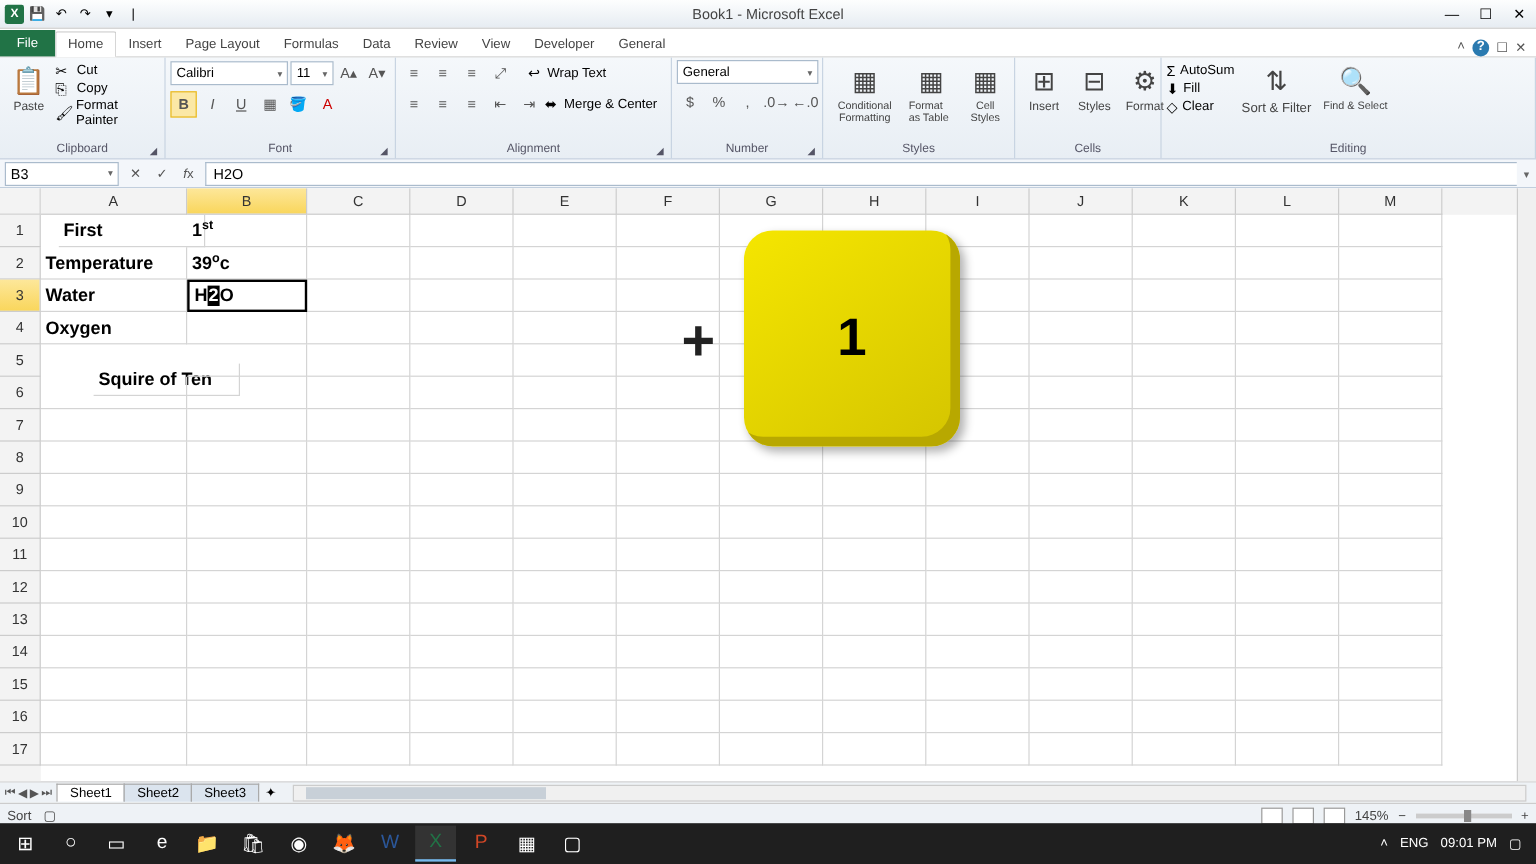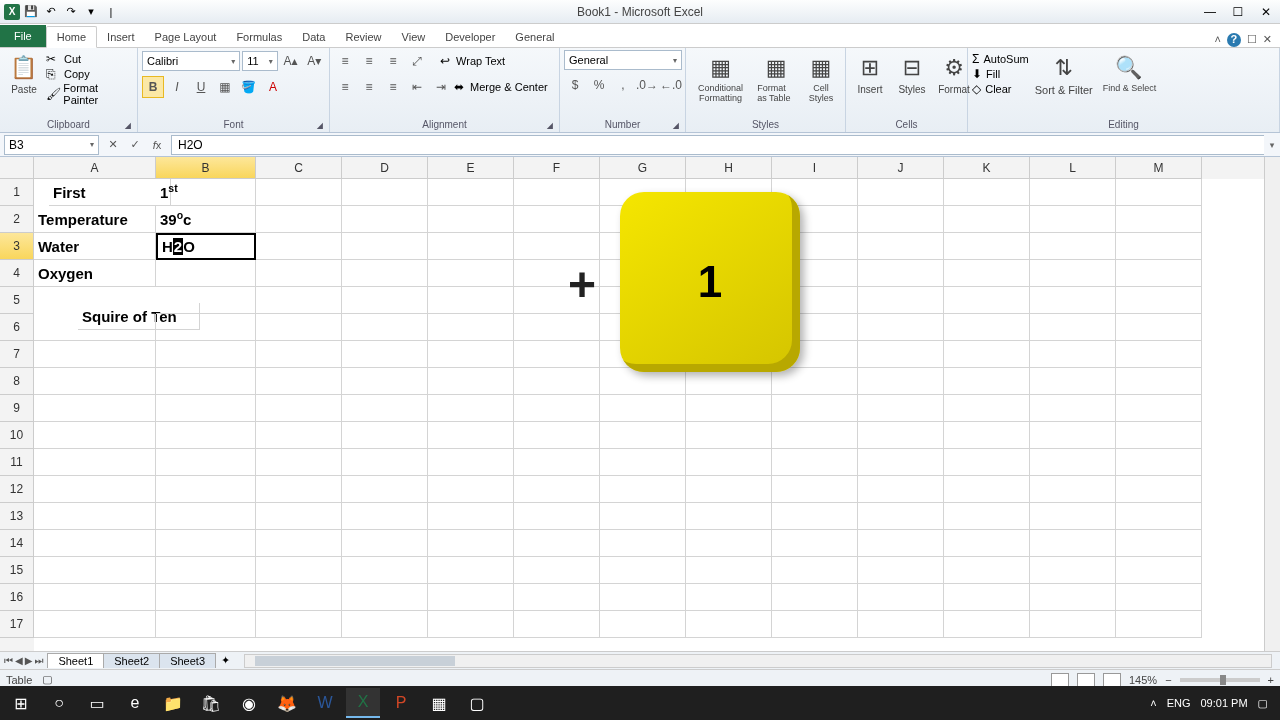--- a/index.html
+++ b/index.html
@@ -583,21 +583,21 @@
   <div class="sheettab">Sheet1</div>
   <div class="sheettab inactive">Sheet2</div>
   <div class="sheettab inactive">Sheet3</div>
   <div style="padding:0 6px;cursor:pointer">✦</div>
   <div class="hscroll">
       <div class="hscroll-thumb"></div>
     </div>
 </div>
 
 <div class="statusbar">
-  <span>Table</span>
+  <span>Sort</span>
   <span style="margin-left:10px">▢</span>
   <div class="right">
     <div class="viewbtn"></div>
     <div class="viewbtn"></div>
     <div class="viewbtn"></div>
     <span>145%</span>
     <span>−</span>
     <div class="zoom-slider"></div>
     <span>+</span>
   </div>

